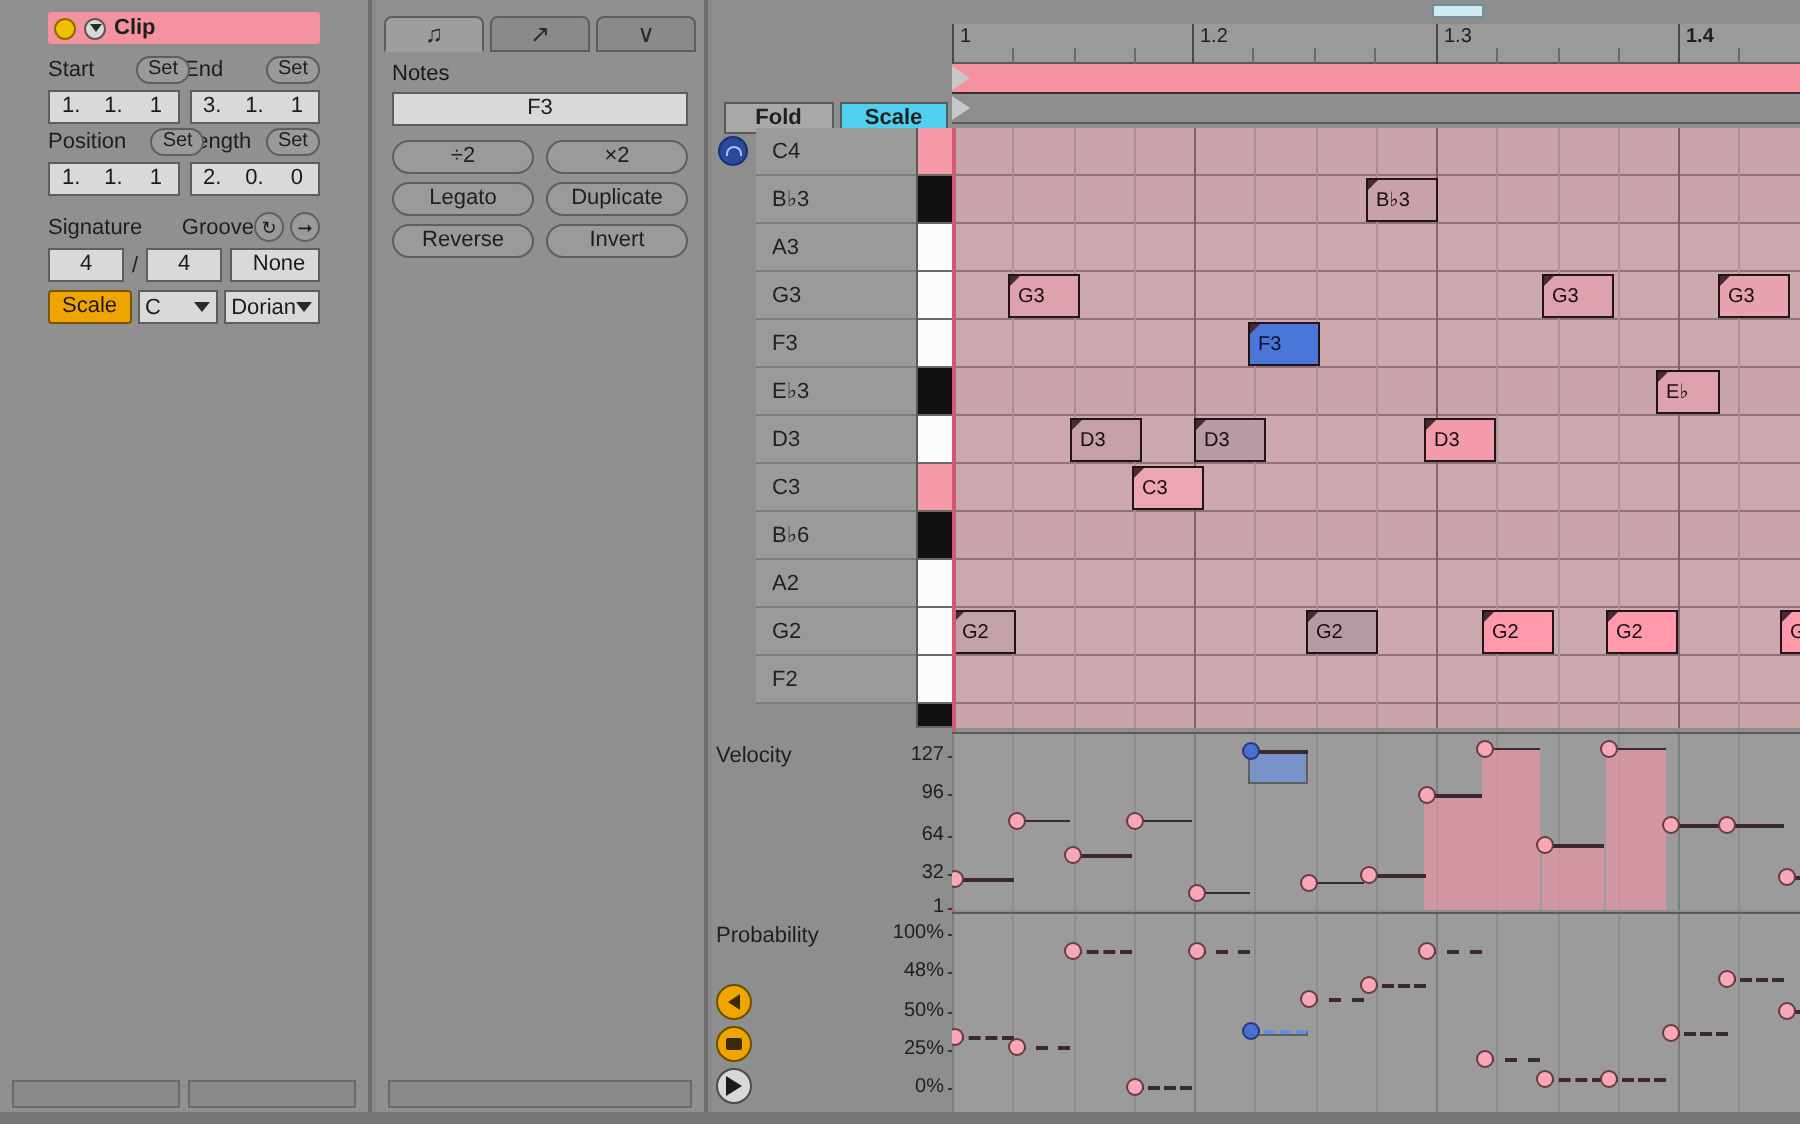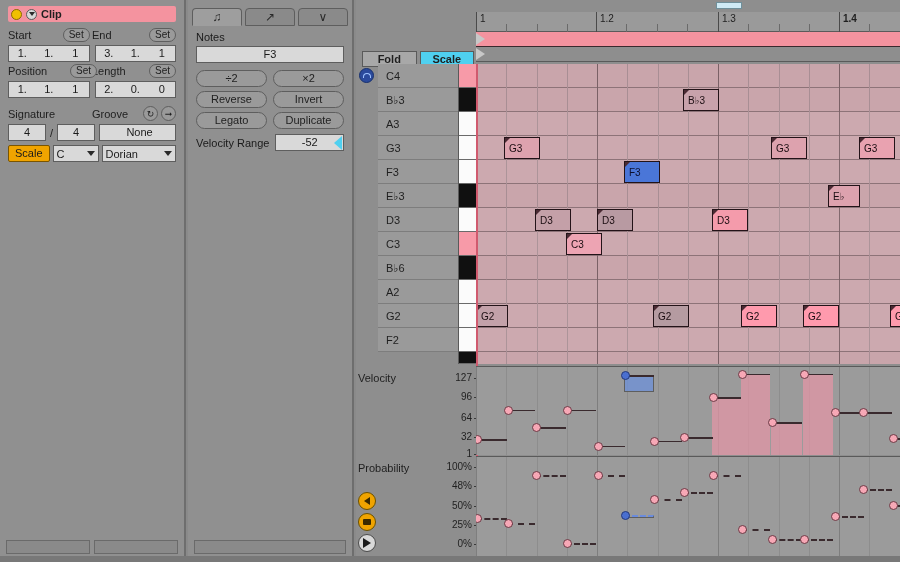--- a/index.html
+++ b/index.html
@@ -10,21 +10,21 @@
     font-size: 11px;
     color: #1a1a1a;
     overflow: hidden;
     position: relative;
   }
   
   #clip-panel {
     position: absolute; left: 0; top: 0; width: 186px; height: 562px;
     background: #909090;
     border-right: 2px solid #6e6e6e;
-    padding: 6px 8px;
+    padding: 6px 24px;
   }
   #clip-header {
     height: 16px; background: #f4939f; border-radius: 2px;
     display: flex; align-items: center; gap: 4px; padding-left: 3px;
     margin-bottom: 7px;
   }
   .clip-dot {
     width: 11px; height: 11px; border-radius: 50%;
     background: #f0c000; border: 1px solid #8a6c00;
   }
@@ -389,36 +389,29 @@
     </div>
   <div id="notes-body">
     <div id="notes-lbl">Notes</div>
     <div id="note-field">F3</div>
 
     <div class="btn2row">
       <div class="rbtn">÷2</div>
       <div class="rbtn">×2</div>
     </div>
     <div class="btn2row">
+      <div class="rbtn">Legato</div>
+      <div class="rbtn">Duplicate</div>
+    </div>
+    <div class="btn2row">
       <div class="rbtn">Reverse</div>
       <div class="rbtn">Invert</div>
     </div>
-    <div class="btn2row">
-      <div class="rbtn">Legato</div>
-      <div class="rbtn">Duplicate</div>
-    </div>
-
-
-    <div id="vr-row">
-      <span id="vr-lbl">Velocity Range</span>
-      <div id="vr-box">
-        <div class="val">-52</div>
-        <div class="tri"></div>
-      </div>
-    </div>
+
+
   </div>
   <div id="notes-bottom"></div>
 </div>
 
 <div id="editor">
   <div id="ruler">
       <div class="tick" style="left: 0px;">
         <span>1</span>
       </div>
       <div class="tick minor" style="left: 30.25px;"></div>

